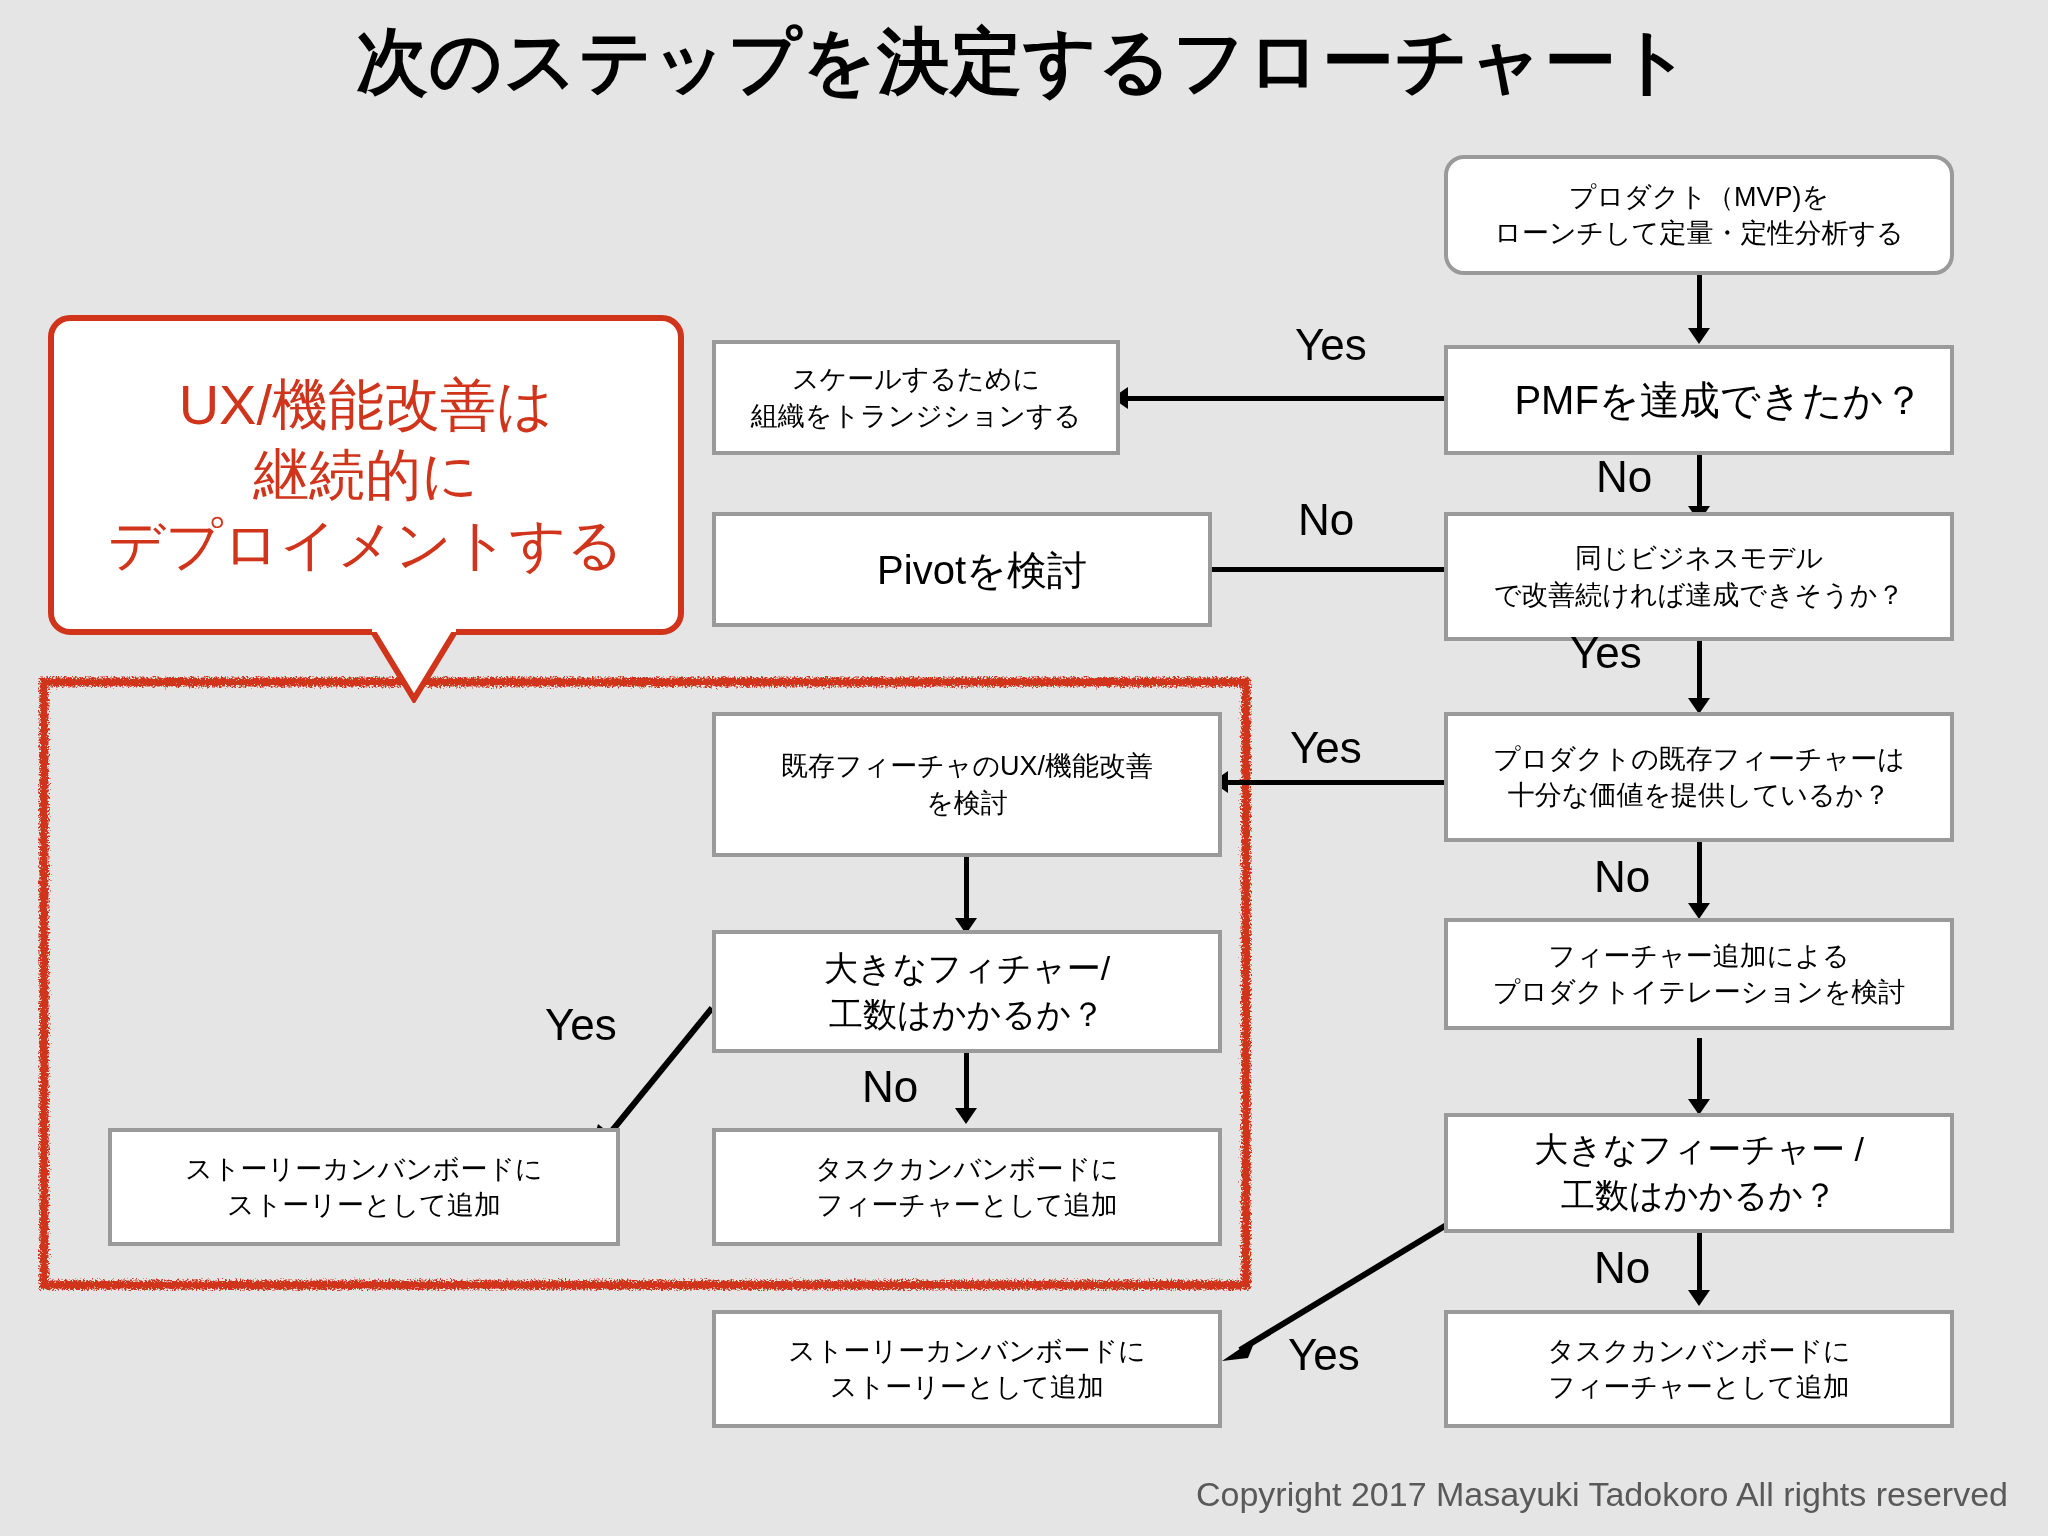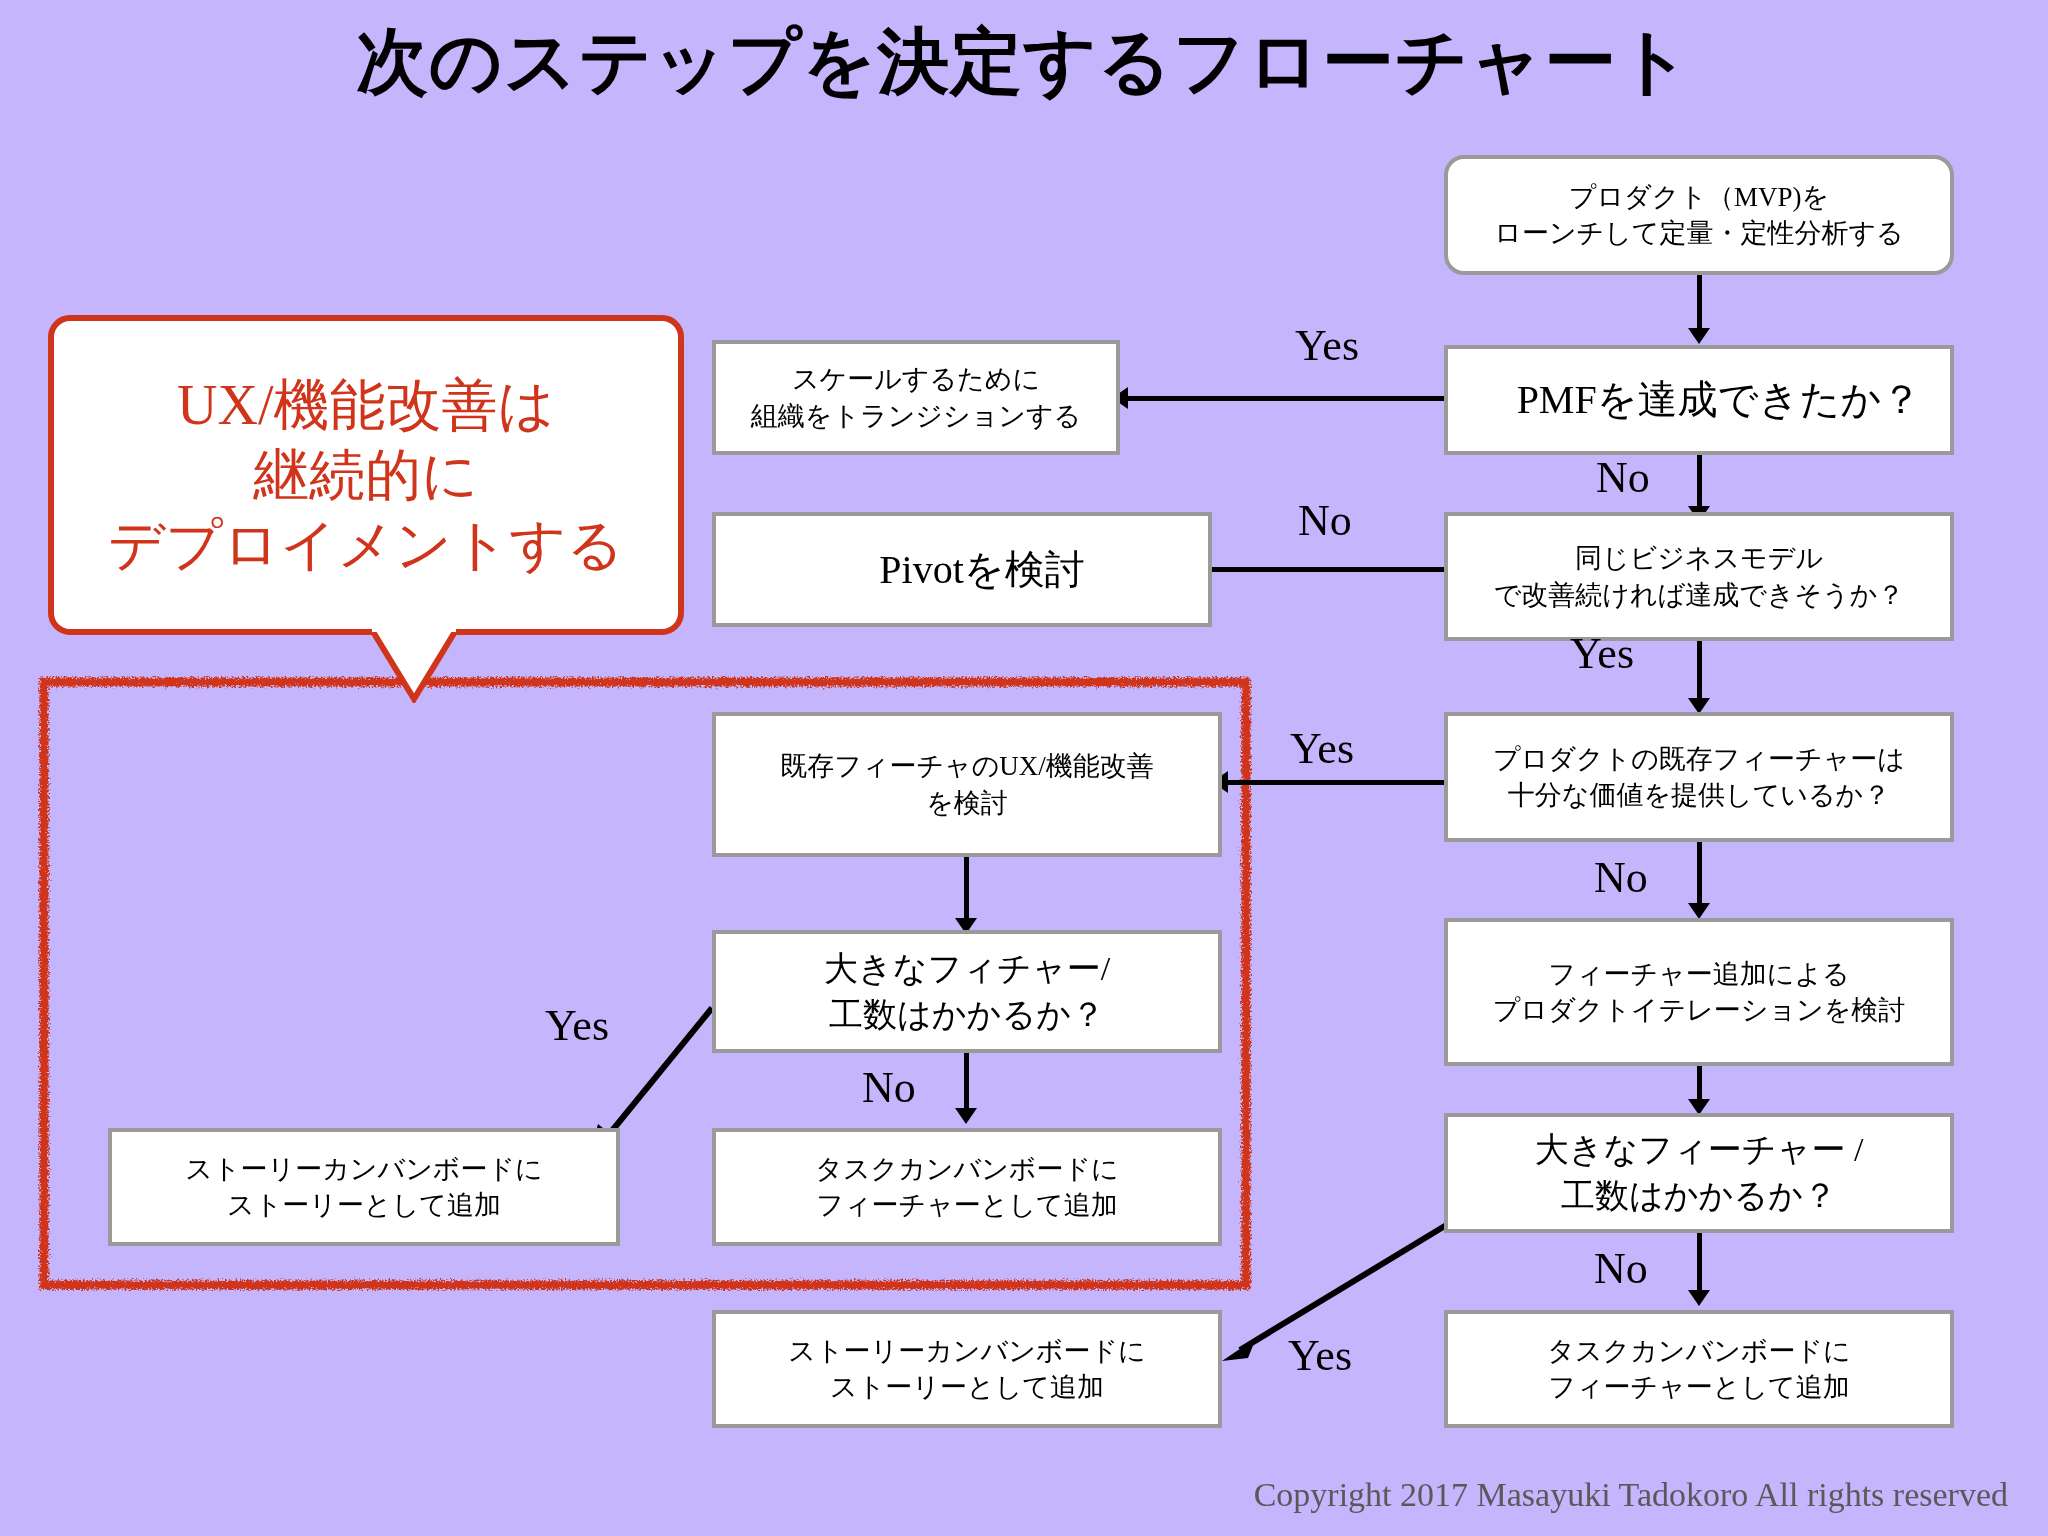--- a/index.html
+++ b/index.html
@@ -4,22 +4,22 @@
 <style>
   html, body {
     margin: 0;
     padding: 0;
     background: #ffffff;
   }
   #canvas {
     position: relative;
     width: 2048px;
     height: 1536px;
-    background: #c4b5fd;
-    font-family: Liberation Serif, serif;
+    background: #e5e5e5;
+    font-family: Liberation Sans, sans-serif;
     overflow: hidden;
   }
 
   
   #title {
     position: absolute;
     left: 0;
     top: 14px;
     width: 2048px;
     text-align: center;
@@ -205,21 +205,21 @@
 十分な価値を提供しているか？</div>
 
   <div class="hline" style="left:1222px; top:780px; width:224px;"></div>
   <div class="arrowhead-left" style="left:1212px; top:771px;"></div>
   <div class="edge-label" style="left:1290px; top:723px;">Yes</div>
 
   <div class="vline" style="left:1697px; top:842px; height:68px;"></div>
   <div class="arrowhead-down" style="left:1688px; top:903px;"></div>
   <div class="edge-label" style="left:1594px; top:852px;">No</div>
 
-  <div class="box small" style="left:1444px; top:918px; width:510px; height:148px;">フィーチャー追加による
+  <div class="box small" style="left:1444px; top:918px; width:510px; height:112px;">フィーチャー追加による
 プロダクトイテレーションを検討</div>
 
   <div class="vline" style="left:1697px; top:1038px; height:68px;"></div>
   <div class="arrowhead-down" style="left:1688px; top:1099px;"></div>
 
   <div class="box medium" style="left:1444px; top:1113px; width:510px; height:120px;">大きなフィーチャー /
 工数はかかるか？</div>
 
   <svg class="diag-svg" style="left:1200px; top:1210px;" width="270" height="160" viewBox="0 0 270 160">
     <line x1="258" y1="8" x2="40" y2="140" stroke="#000000" stroke-width="6"></line>

